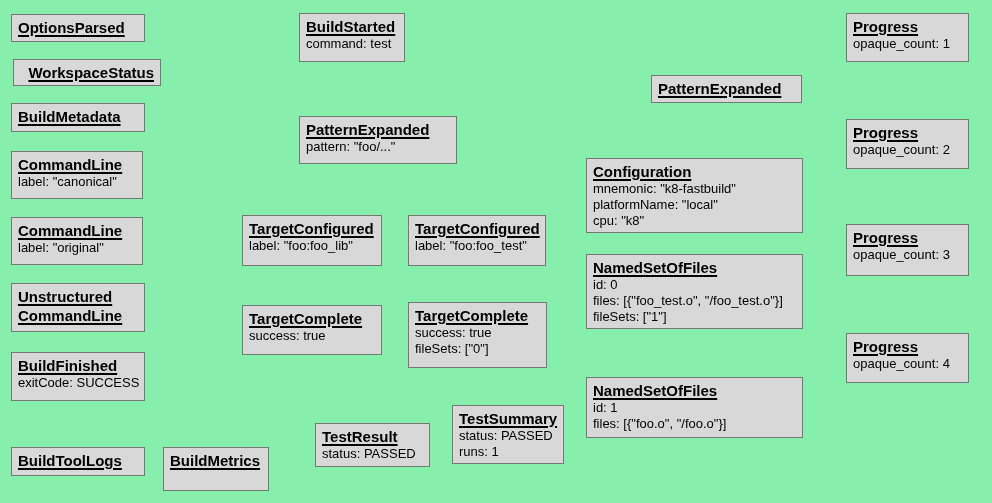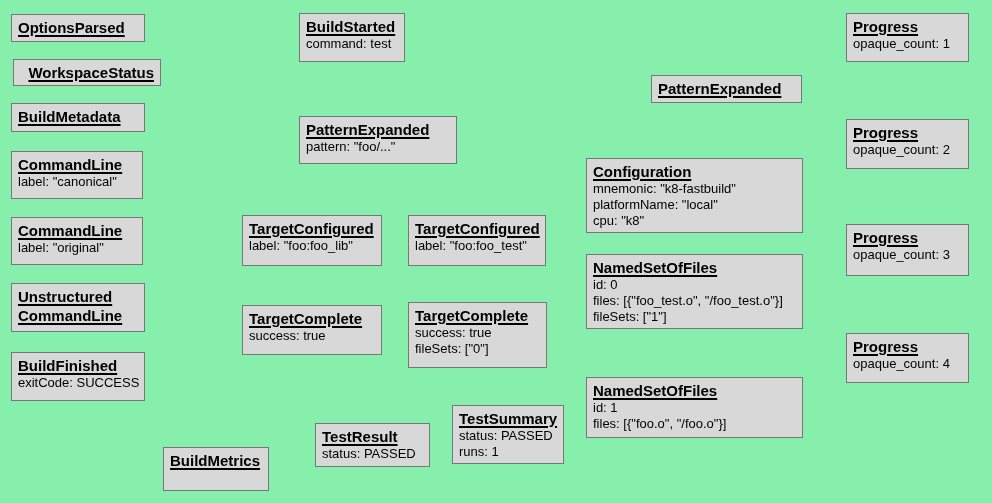--- a/index.html
+++ b/index.html
@@ -62,20 +62,23 @@
       <div class="node-title">CommandLine</div>
       <div class="node-line">label: "original"</div>
     </div>
     <div class="node" style="left: 11px; top: 283px; width: 134px; height: 49px; background: rgb(216, 216, 216); border-color: rgb(119, 119, 119);">
       <div class="node-title">Unstructured
 CommandLine</div>
     </div>
     <div class="node" style="left: 11px; top: 352px; width: 134px; height: 49px; background: rgb(216, 216, 216); border-color: rgb(119, 119, 119);">
       <div class="node-title">BuildFinished</div>
       <div class="node-line">exitCode: SUCCESS</div>
+    </div>
+    <div class="node" style="left: 11px; top: 447px; width: 134px; height: 29px; background: rgb(216, 216, 216); border-color: rgb(119, 119, 119);">
+      <div class="node-title">BuildToolLogs</div>
     </div>
     <div class="node" style="left: 163px; top: 447px; width: 106px; height: 44px; background: rgb(216, 216, 216); border-color: rgb(119, 119, 119);">
       <div class="node-title">BuildMetrics</div>
     </div>
     <div class="node" style="left: 299px; top: 13px; width: 106px; height: 49px; background: rgb(216, 216, 216); border-color: rgb(119, 119, 119);">
       <div class="node-title">BuildStarted</div>
       <div class="node-line">command: test</div>
     </div>
     <div class="node" style="left: 299px; top: 116px; width: 158px; height: 48px; background: rgb(216, 216, 216); border-color: rgb(119, 119, 119);">
       <div class="node-title">PatternExpanded</div>

